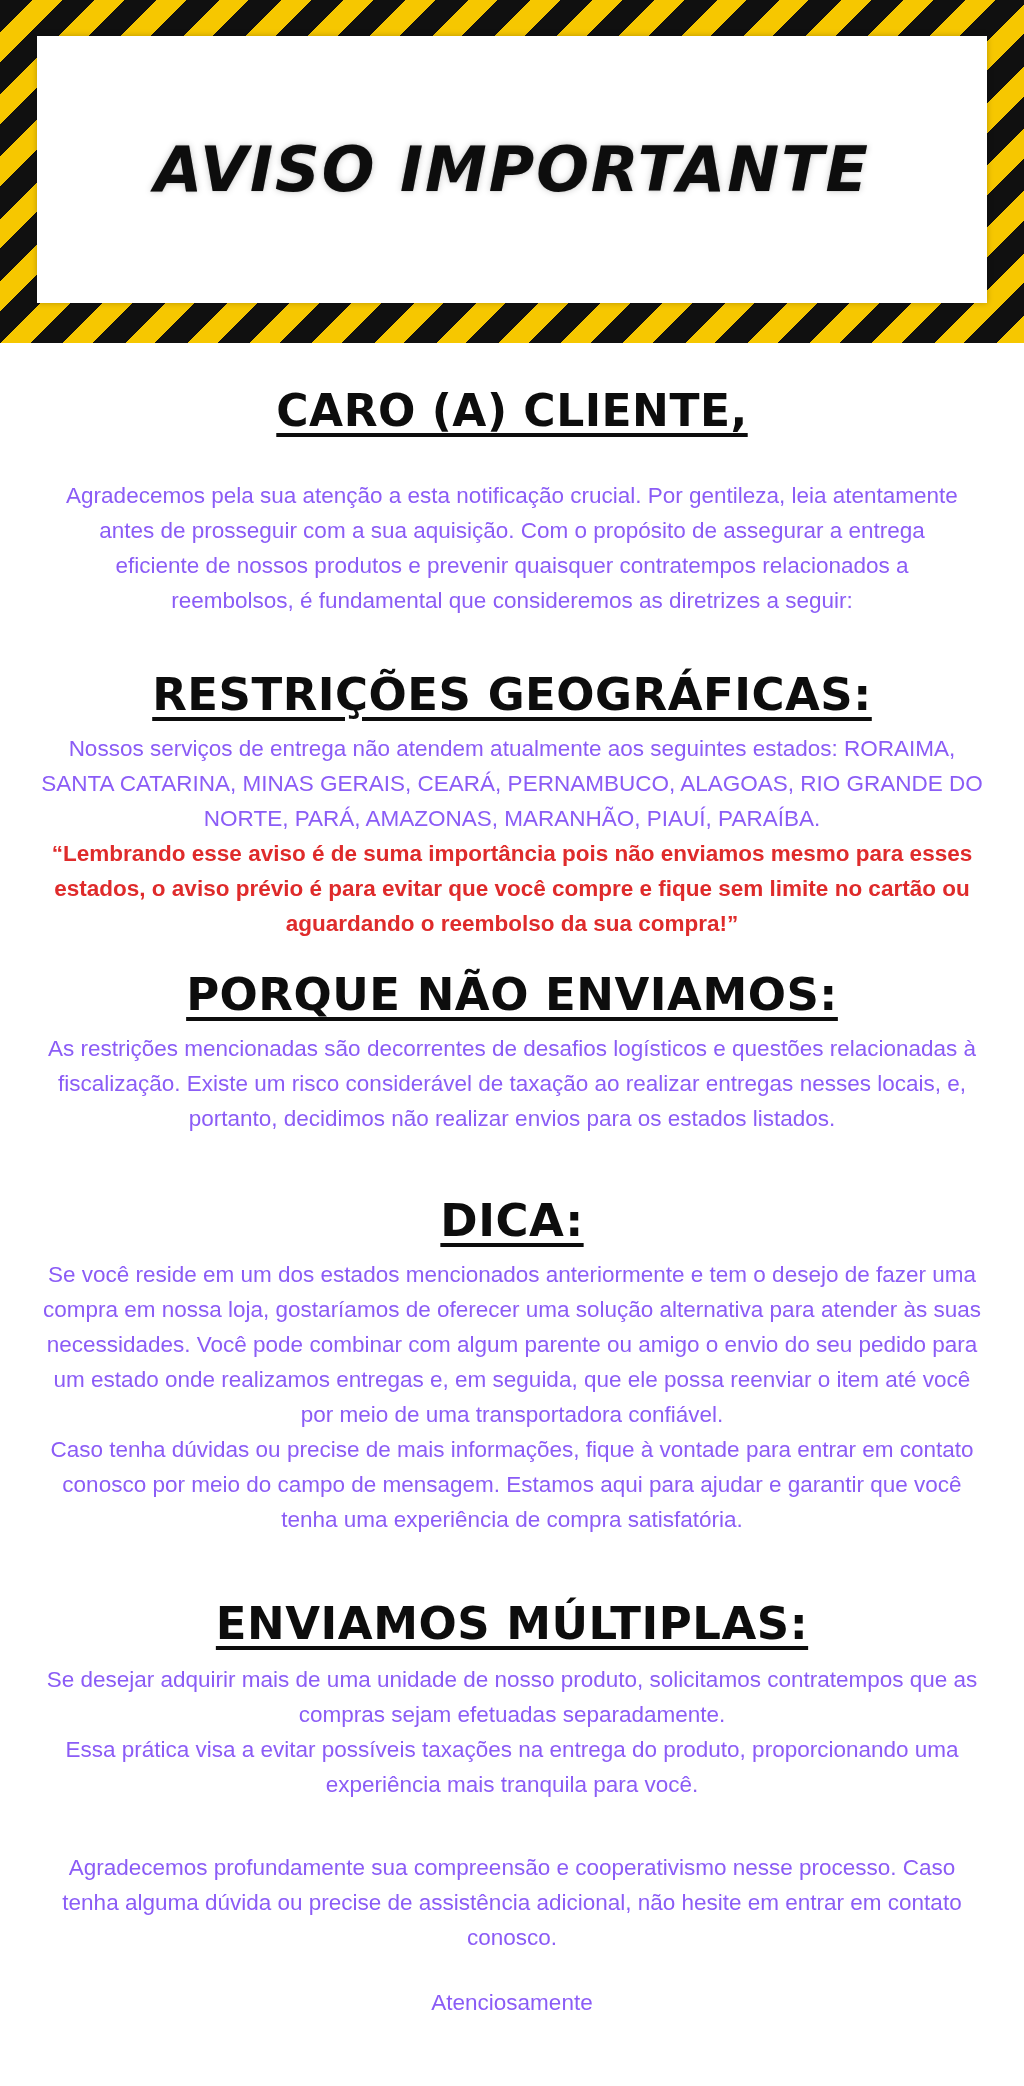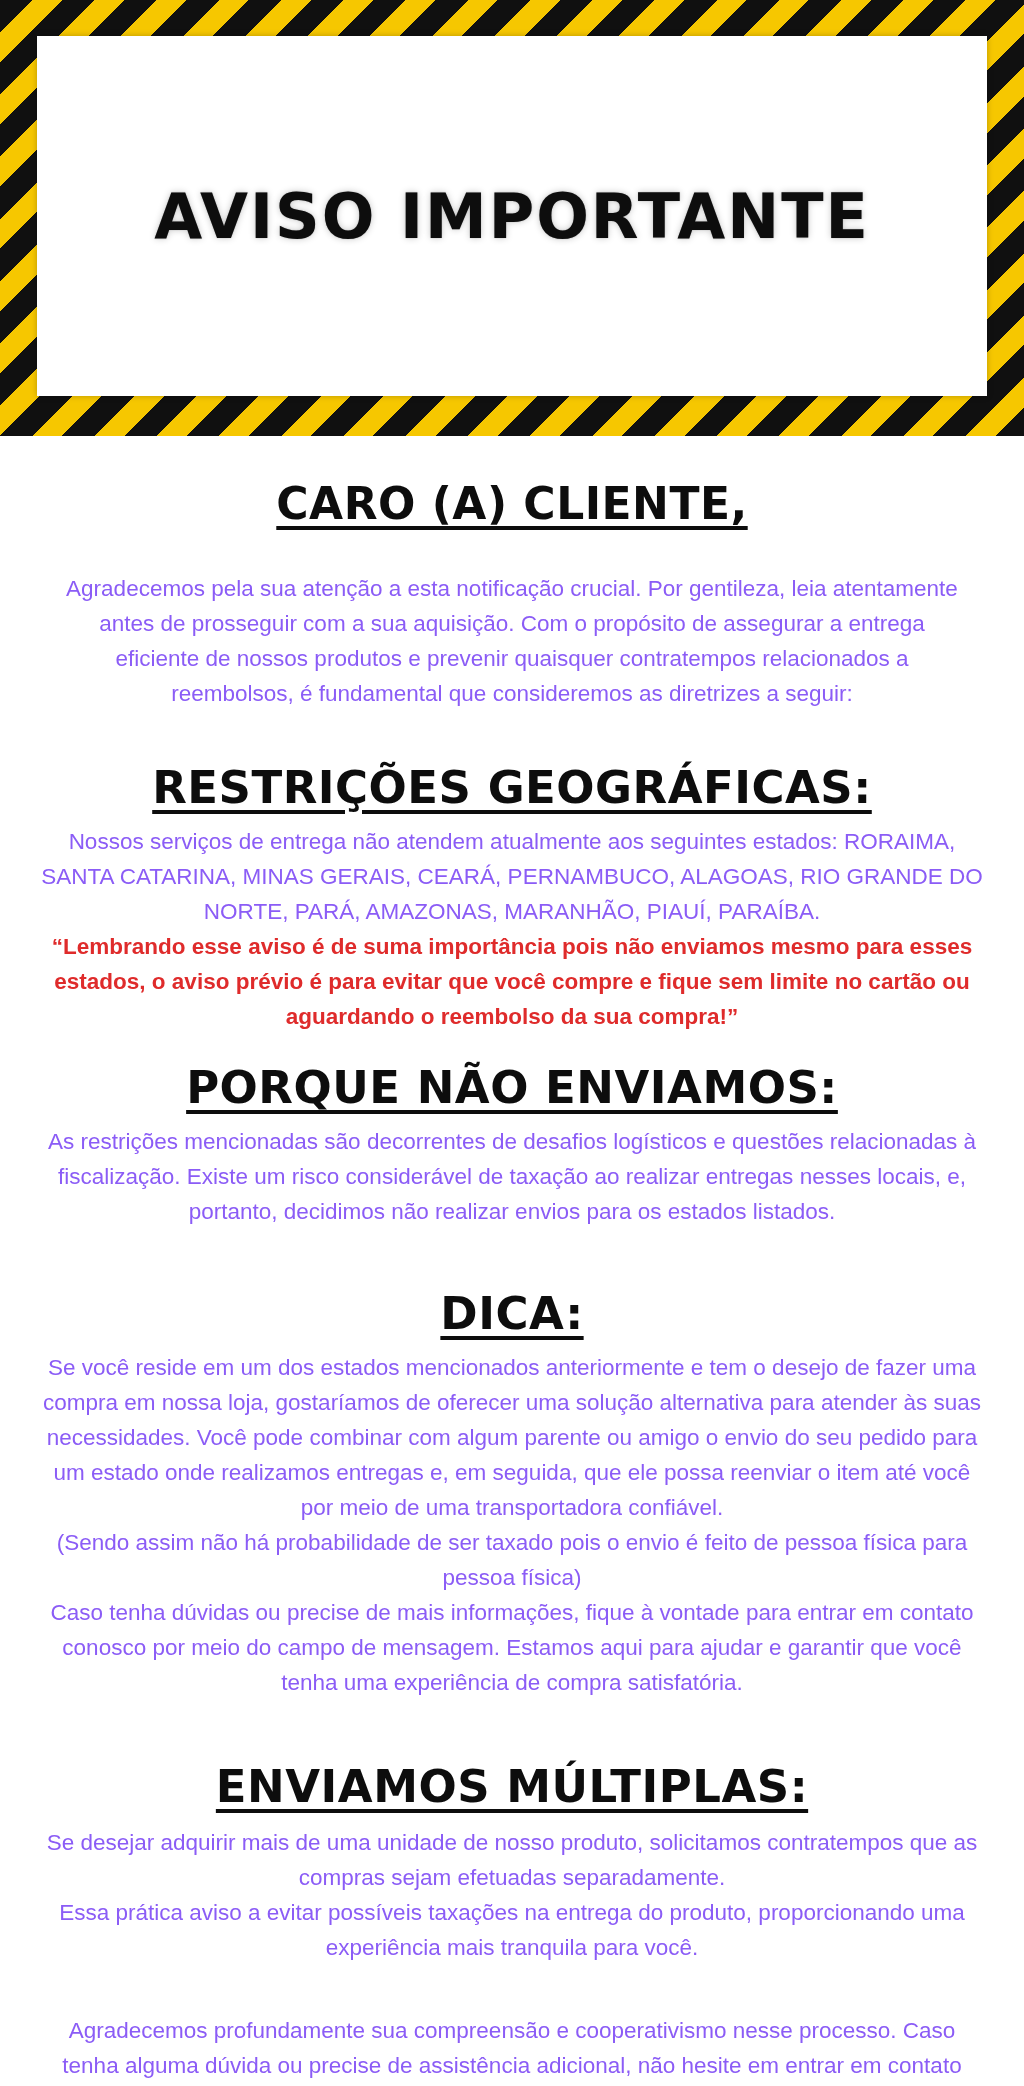--- a/index.html
+++ b/index.html
@@ -13,26 +13,27 @@
     margin: 0 auto;
     background: #ffffff;
     font-family: "Liberation Sans", sans-serif;
     color: #1e1e1e;
     box-sizing: border-box;
   }
 
   
   .caution-header {
     position: relative;
-    height: 436px;
+    height: 343px;
     background: repeating-linear-gradient(
       135deg,
       #101010 0 23px,
       #f6c700 23px 44px
     );
+    font-style: italic;
   }
   .header-card {
     position: absolute;
     left: 37px;
     right: 37px;
     top: 36px;
     bottom: 40px;
     background: #ffffff;
     box-shadow: 0 0 6px rgba(0,0,0,0.25);
     display: flex;
@@ -127,28 +128,27 @@
     <p class="warning-text">“Lembrando esse aviso é de suma importância pois não enviamos mesmo para esses estados, o aviso prévio é para evitar que você compre e fique sem limite no cartão ou aguardando o reembolso da sua compra!”</p>
 
     <h3 class="heading section-heading porque-heading">PORQUE NÃO ENVIAMOS:</h3>
 
     <p class="porque-text">As restrições mencionadas são decorrentes de desafios logísticos e questões relacionadas à fiscalização. Existe um risco considerável de taxação ao realizar entregas nesses locais, e, portanto, decidimos não realizar envios para os estados listados.</p>
 
     <h3 class="heading section-heading dica-heading">DICA:</h3>
 
     <p class="dica-text">Se você reside em um dos estados mencionados anteriormente e tem o desejo de fazer uma compra em nossa loja, gostaríamos de oferecer uma solução alternativa para atender às suas necessidades. Você pode combinar com algum parente ou amigo o envio do seu pedido para um estado onde realizamos entregas e, em seguida, que ele possa reenviar o item até você por meio de uma transportadora confiável.</p>
 
-    <p class="dica-note">(Sendo assim não há probabilidade de ser taxado pois o envio é feito de pessoa física para pessoa física)</p>
 
     <p class="dica-contact">Caso tenha dúvidas ou precise de mais informações, fique à vontade para entrar em contato conosco por meio do campo de mensagem. Estamos aqui para ajudar e garantir que você tenha uma experiência de compra satisfatória.</p>
 
     <h3 class="heading section-heading compras-heading">ENVIAMOS MÚLTIPLAS:</h3>
 
     <p class="compras-text-1">Se desejar adquirir mais de uma unidade de nosso produto, solicitamos contratempos que as compras sejam efetuadas separadamente.</p>
 
-    <p class="compras-text-2">Essa prática aviso a evitar possíveis taxações na entrega do produto, proporcionando uma experiência mais tranquila para você.</p>
+    <p class="compras-text-2">Essa prática visa a evitar possíveis taxações na entrega do produto, proporcionando uma experiência mais tranquila para você.</p>
 
     <p class="closing-text">Agradecemos profundamente sua compreensão e cooperativismo nesse processo. Caso tenha alguma dúvida ou precise de assistência adicional, não hesite em entrar em contato conosco.</p>
 
     <p class="signoff-text">Atenciosamente</p>
 
   </main>
 </div>
 
 </body></html>

